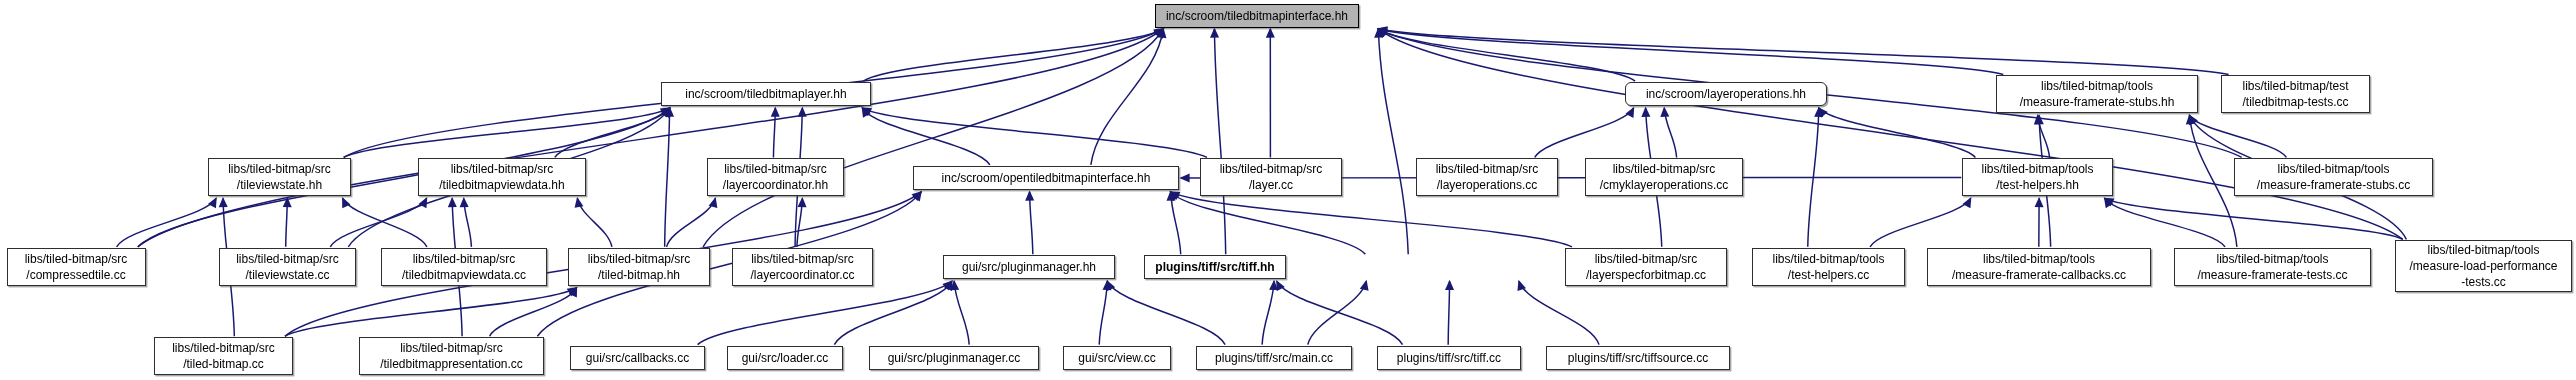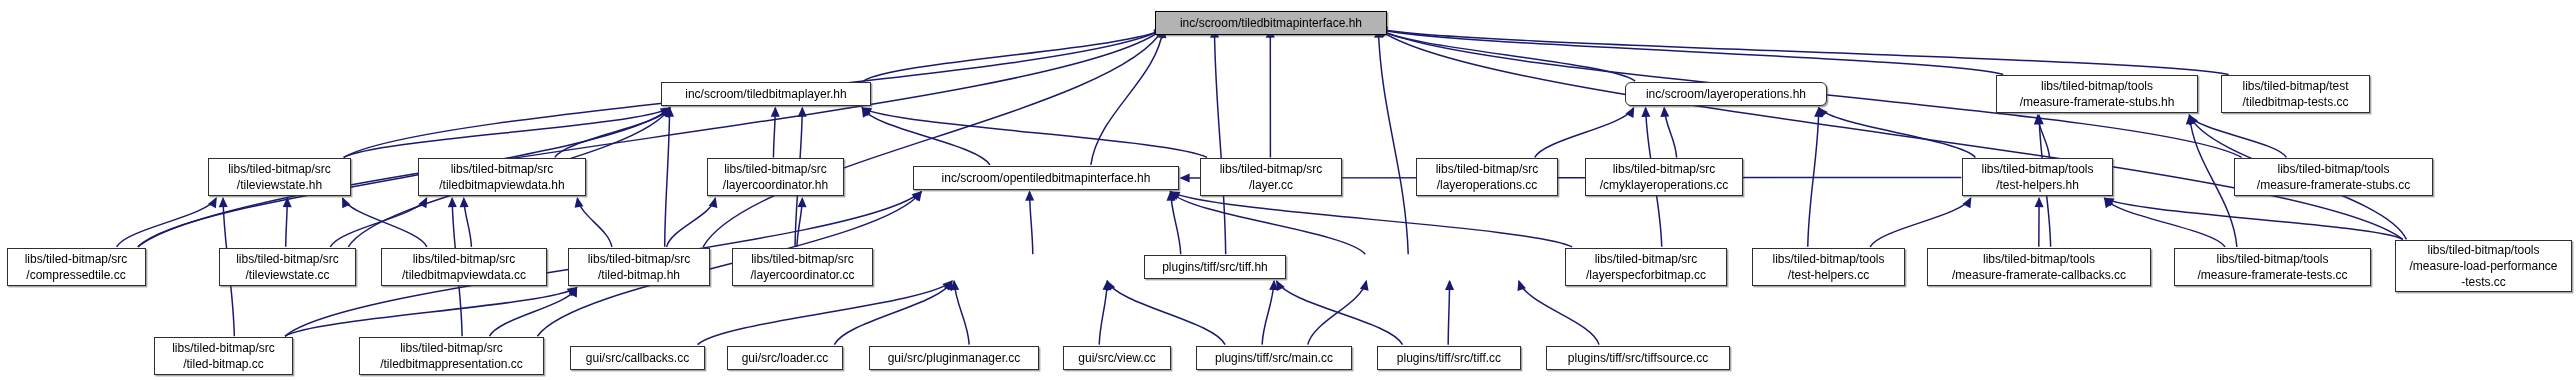--- a/index.html
+++ b/index.html
@@ -126,21 +126,21 @@
       <path d="M2189.2,265 C2189.23,245.24 2189.47,232.76 2189.5,213" class="edge" marker-end="url(#arrowhead)"></path>
       <path d="M2389.2,265 C2376.2799999999997,245.24 2272.92,232.76 2260,213" class="edge" marker-end="url(#arrowhead)"></path>
       <path d="M2580,257 C2548,240.28 2292,229.72 2260,213" class="edge" marker-end="url(#arrowhead)"></path>
       <path d="M2455.1,169 C2444.69,151.9 2361.41,141.1 2351,124" class="edge" marker-end="url(#arrowhead)"></path>
       <path d="M2200.7,169 C2199.43,151.9 2189.27,141.1 2188,124" class="edge" marker-end="url(#arrowhead)"></path>
       <path d="M2201.9,265 C2200.66,211.42000000000002 2190.74,177.57999999999998 2189.5,124" class="edge" marker-end="url(#arrowhead)"></path>
       <path d="M2401.9,265 C2396.81,211.42000000000002 2356.09,177.57999999999998 2351,124" class="edge" marker-end="url(#arrowhead)"></path>
       <path d="M2583.9,257 C2560.61,206.46 2374.29,174.54 2351,124" class="edge" marker-end="url(#arrowhead)"></path>
     </svg>
   <div id="nodes-layer">
-      <div class="node main" style="left: 1155px; top: 11px; width: 232px; height: 24px;">
+      <div class="node main" style="left: 1155px; top: 4px; width: 204px; height: 24px;">
         <div class="node-line">inc/scroom/tiledbitmapinterface.hh</div>
       </div>
       <div class="node" style="left: 661px; top: 82px; width: 210px; height: 24px;">
         <div class="node-line">inc/scroom/tiledbitmaplayer.hh</div>
       </div>
       <div class="node" style="left: 1625px; top: 82px; width: 202px; height: 24px; border-radius: 6px;">
         <div class="node-line">inc/scroom/layeroperations.hh</div>
       </div>
       <div class="node" style="left: 1996px; top: 75px; width: 202px; height: 38px;">
         <div class="node-line">libs/tiled-bitmap/tools</div>
@@ -198,21 +198,24 @@
         <div class="node-line">/tiledbitmapviewdata.cc</div>
       </div>
       <div class="node" style="left: 568px; top: 248px; width: 142px; height: 38px;">
         <div class="node-line">libs/tiled-bitmap/src</div>
         <div class="node-line">/tiled-bitmap.hh</div>
       </div>
       <div class="node" style="left: 732px; top: 248px; width: 141px; height: 38px;">
         <div class="node-line">libs/tiled-bitmap/src</div>
         <div class="node-line">/layercoordinator.cc</div>
       </div>
-      <div class="node" style="left: 1144px; top: 255px; width: 142px; height: 24px;">
+      <div class="node" style="left: 943px; top: 255px; width: 172px; height: 24px;">
+        <div class="node-line">gui/src/pluginmanager.hh</div>
+      </div>
+      <div class="node" style="left: 1144px; top: 255px; width: 142px; height: 24px; font-weight: bold;">
         <div class="node-line">plugins/tiff/src/tiff.hh</div>
       </div>
       <div class="node" style="left: 1565px; top: 248px; width: 162px; height: 38px;">
         <div class="node-line">libs/tiled-bitmap/src</div>
         <div class="node-line">/layerspecforbitmap.cc</div>
       </div>
       <div class="node" style="left: 1752px; top: 248px; width: 153px; height: 38px;">
         <div class="node-line">libs/tiled-bitmap/tools</div>
         <div class="node-line">/test-helpers.cc</div>
       </div>

